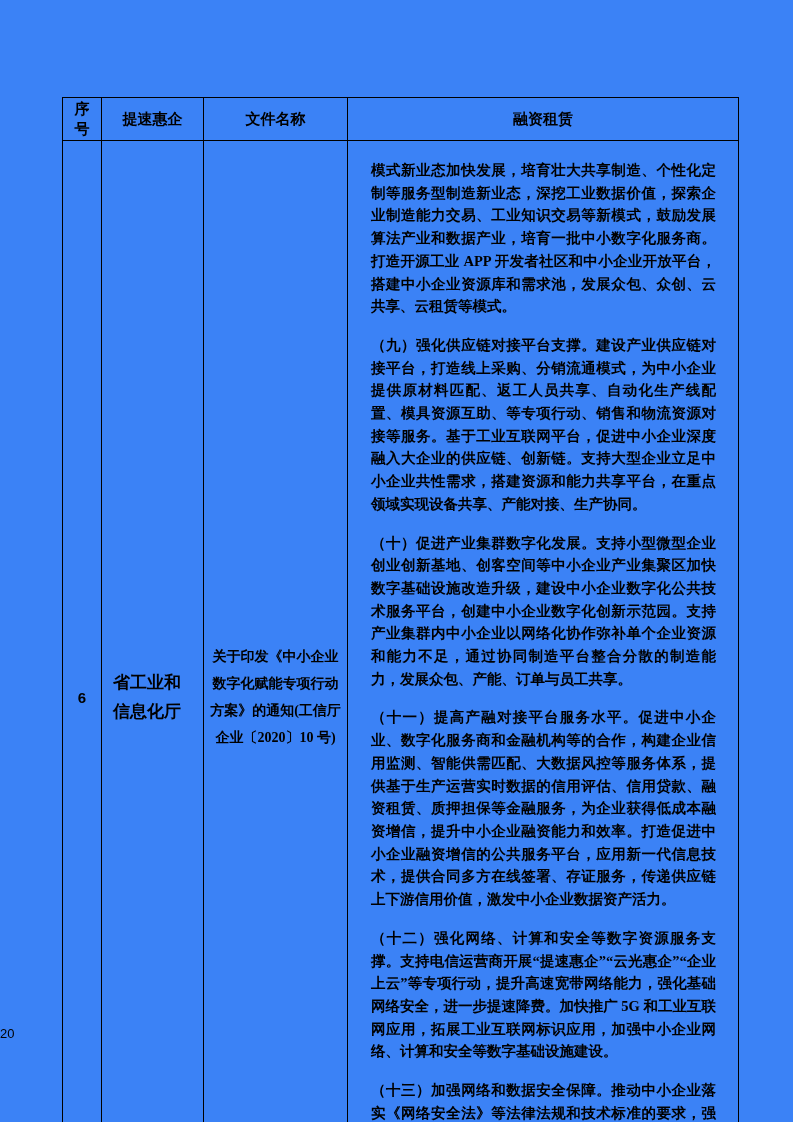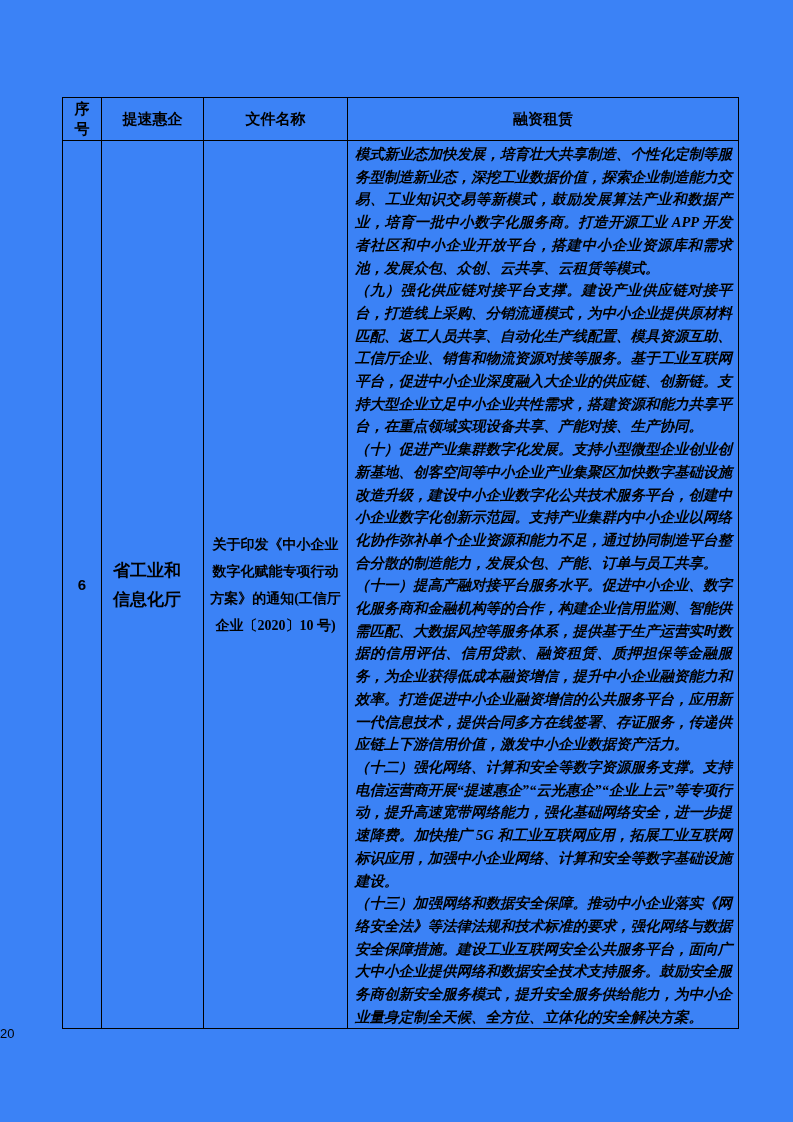--- a/index.html
+++ b/index.html
@@ -54,27 +54,26 @@
     font-size: 14px;
     line-height: 27px;
     padding: 0 4px;
     text-align: center;
   }
   td.cell-content {
     vertical-align: top;
     padding: 2px 6px 0 7px;
   }
   td.cell-content p {
-    margin: 0;
+    margin: 16px;
     font-size: 14.5px;
     line-height: 22.7px;
     text-align: justify;
     text-justify: inter-ideograph;
     word-break: break-all;
-    font-style: italic;
   }
   .page-number {
     position: absolute;
     top: 1026px;
     left: 0;
     width: 100%;
     text-align: left;
     font-size: 13px;
     font-weight: normal;
     font-family: "Liberation Sans", "DejaVu Sans", sans-serif;
@@ -100,21 +99,21 @@
         <th>融资租赁</th>
       </tr>
     </thead>
     <tbody>
       <tr class="body-row">
         <td class="cell-num">6</td>
         <td class="cell-agency">省工业和信息化厅</td>
         <td class="cell-docname">关于印发《中小企业数字化赋能专项行动方案》的通知(工信厅企业〔2020〕10 号)</td>
         <td class="cell-content">
           <p>模式新业态加快发展，培育壮大共享制造、个性化定制等服务型制造新业态，深挖工业数据价值，探索企业制造能力交易、工业知识交易等新模式，鼓励发展算法产业和数据产业，培育一批中小数字化服务商。打造开源工业 APP 开发者社区和中小企业开放平台，搭建中小企业资源库和需求池，发展众包、众创、云共享、云租赁等模式。</p>
-          <p>（九）强化供应链对接平台支撑。建设产业供应链对接平台，打造线上采购、分销流通模式，为中小企业提供原材料匹配、返工人员共享、自动化生产线配置、模具资源互助、工信厅企业、销售和物流资源对接等服务。基于工业互联网平台，促进中小企业深度融入大企业的供应链、创新链。支持大型企业立足中小企业共性需求，搭建资源和能力共享平台，在重点领域实现设备共享、产能对接、生产协同。</p>
+          <p>（九）强化供应链对接平台支撑。建设产业供应链对接平台，打造线上采购、分销流通模式，为中小企业提供原材料匹配、返工人员共享、自动化生产线配置、模具资源互助、等专项行动、销售和物流资源对接等服务。基于工业互联网平台，促进中小企业深度融入大企业的供应链、创新链。支持大型企业立足中小企业共性需求，搭建资源和能力共享平台，在重点领域实现设备共享、产能对接、生产协同。</p>
           <p>（十）促进产业集群数字化发展。支持小型微型企业创业创新基地、创客空间等中小企业产业集聚区加快数字基础设施改造升级，建设中小企业数字化公共技术服务平台，创建中小企业数字化创新示范园。支持产业集群内中小企业以网络化协作弥补单个企业资源和能力不足，通过协同制造平台整合分散的制造能力，发展众包、产能、订单与员工共享。</p>
           <p>（十一）提高产融对接平台服务水平。促进中小企业、数字化服务商和金融机构等的合作，构建企业信用监测、智能供需匹配、大数据风控等服务体系，提供基于生产运营实时数据的信用评估、信用贷款、融资租赁、质押担保等金融服务，为企业获得低成本融资增信，提升中小企业融资能力和效率。打造促进中小企业融资增信的公共服务平台，应用新一代信息技术，提供合同多方在线签署、存证服务，传递供应链上下游信用价值，激发中小企业数据资产活力。</p>
           <p>（十二）强化网络、计算和安全等数字资源服务支撑。支持电信运营商开展“提速惠企”“云光惠企”“企业上云”等专项行动，提升高速宽带网络能力，强化基础网络安全，进一步提速降费。加快推广 5G 和工业互联网应用，拓展工业互联网标识应用，加强中小企业网络、计算和安全等数字基础设施建设。</p>
           <p>（十三）加强网络和数据安全保障。推动中小企业落实《网络安全法》等法律法规和技术标准的要求，强化网络与数据安全保障措施。建设工业互联网安全公共服务平台，面向广大中小企业提供网络和数据安全技术支持服务。鼓励安全服务商创新安全服务模式，提升安全服务供给能力，为中小企业量身定制全天候、全方位、立体化的安全解决方案。</p>
         </td>
       </tr>
     </tbody>
   </table>
   <div class="page-number">20</div>
 </div>

